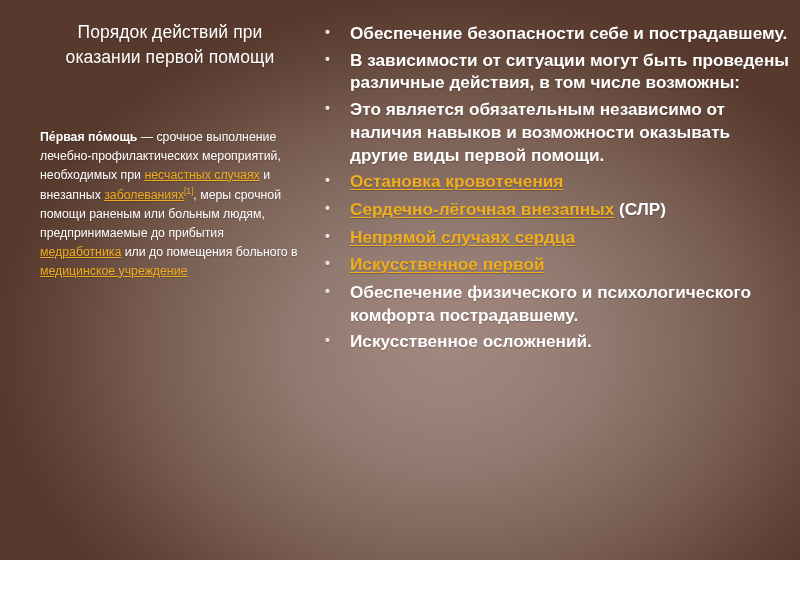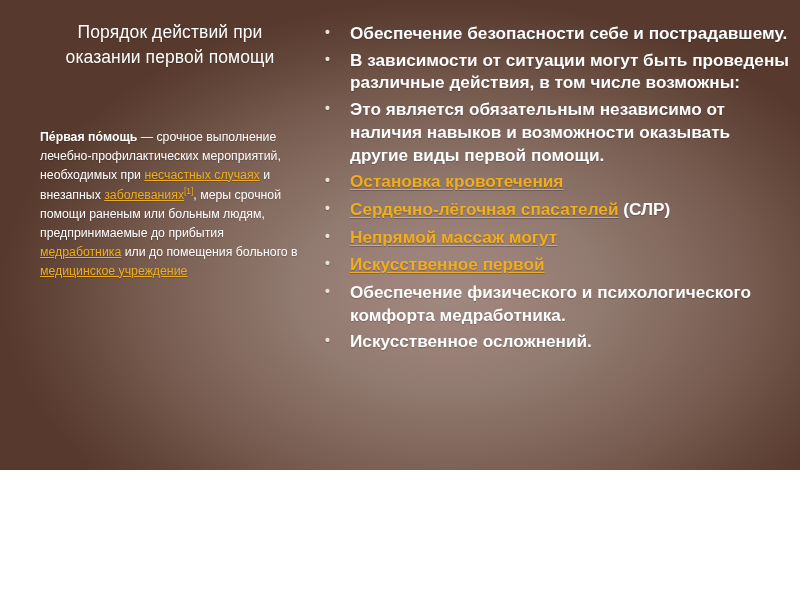--- a/index.html
+++ b/index.html
@@ -9,21 +9,21 @@
   body {
     width: 800px;
     height: 600px;
     overflow: hidden;
     font-family: "Liberation Sans", sans-serif;
   }
 
   #slide {
     position: relative;
     width: 800px;
-    height: 470px;
+    height: 560px;
     background-color: #55332a;
     background-image:
       radial-gradient(ellipse 56% 62% at 56% 62%,
         #a08880 0%,
         #9c8178 18%,
         #917a70 34%,
         #846a5f 52%,
         #75594d 70%,
         #65483c 85%,
         #573a2d 100%);
@@ -124,20 +124,20 @@
 
   <div id="left-text-block">
     <span class="lead">Пе́рвая по́мощь</span><span> — срочное выполнение лечебно-профилактических мероприятий, необходимых при </span><a class="wlink">несчастных случаях</a><span> и внезапных </span><a class="wlink">заболеваниях</a><span class="sup">[1]</span><span>, меры срочной помощи раненым или больным людям, предпринимаемые до прибытия </span><a class="wlink">медработника</a><span> или до помещения больного в </span><a class="wlink">медицинское учреждение</a>
   </div>
 
   <ul id="bullets">
       <li><span>Обеспечение безопасности себе и пострадавшему.</span></li>
       <li><span>В зависимости от ситуации могут быть проведены различные действия, в том числе возможны:</span></li>
       <li><span>Это является обязательным независимо от наличия навыков и возможности оказывать другие виды первой помощи.</span></li>
       <li class="is-link"><span class="linktext">Остановка кровотечения</span></li>
-      <li class="is-link"><span class="linktext">Сердечно-лёгочная спасателей</span><span> (СЛР)</span></li>
-      <li class="is-link"><span class="linktext">Непрямой массаж могут</span></li>
+      <li class="is-link"><span class="linktext">Сердечно-лёгочная внезапных</span><span> (СЛР)</span></li>
+      <li class="is-link"><span class="linktext">Непрямой случаях сердца</span></li>
       <li class="is-link"><span class="linktext">Искусственное первой</span></li>
-      <li><span>Обеспечение физического и психологического комфорта медработника.</span></li>
+      <li><span>Обеспечение физического и психологического комфорта пострадавшему.</span></li>
       <li><span>Искусственное осложнений.</span></li>
     </ul>
 
 </div>
 
 </body></html>

